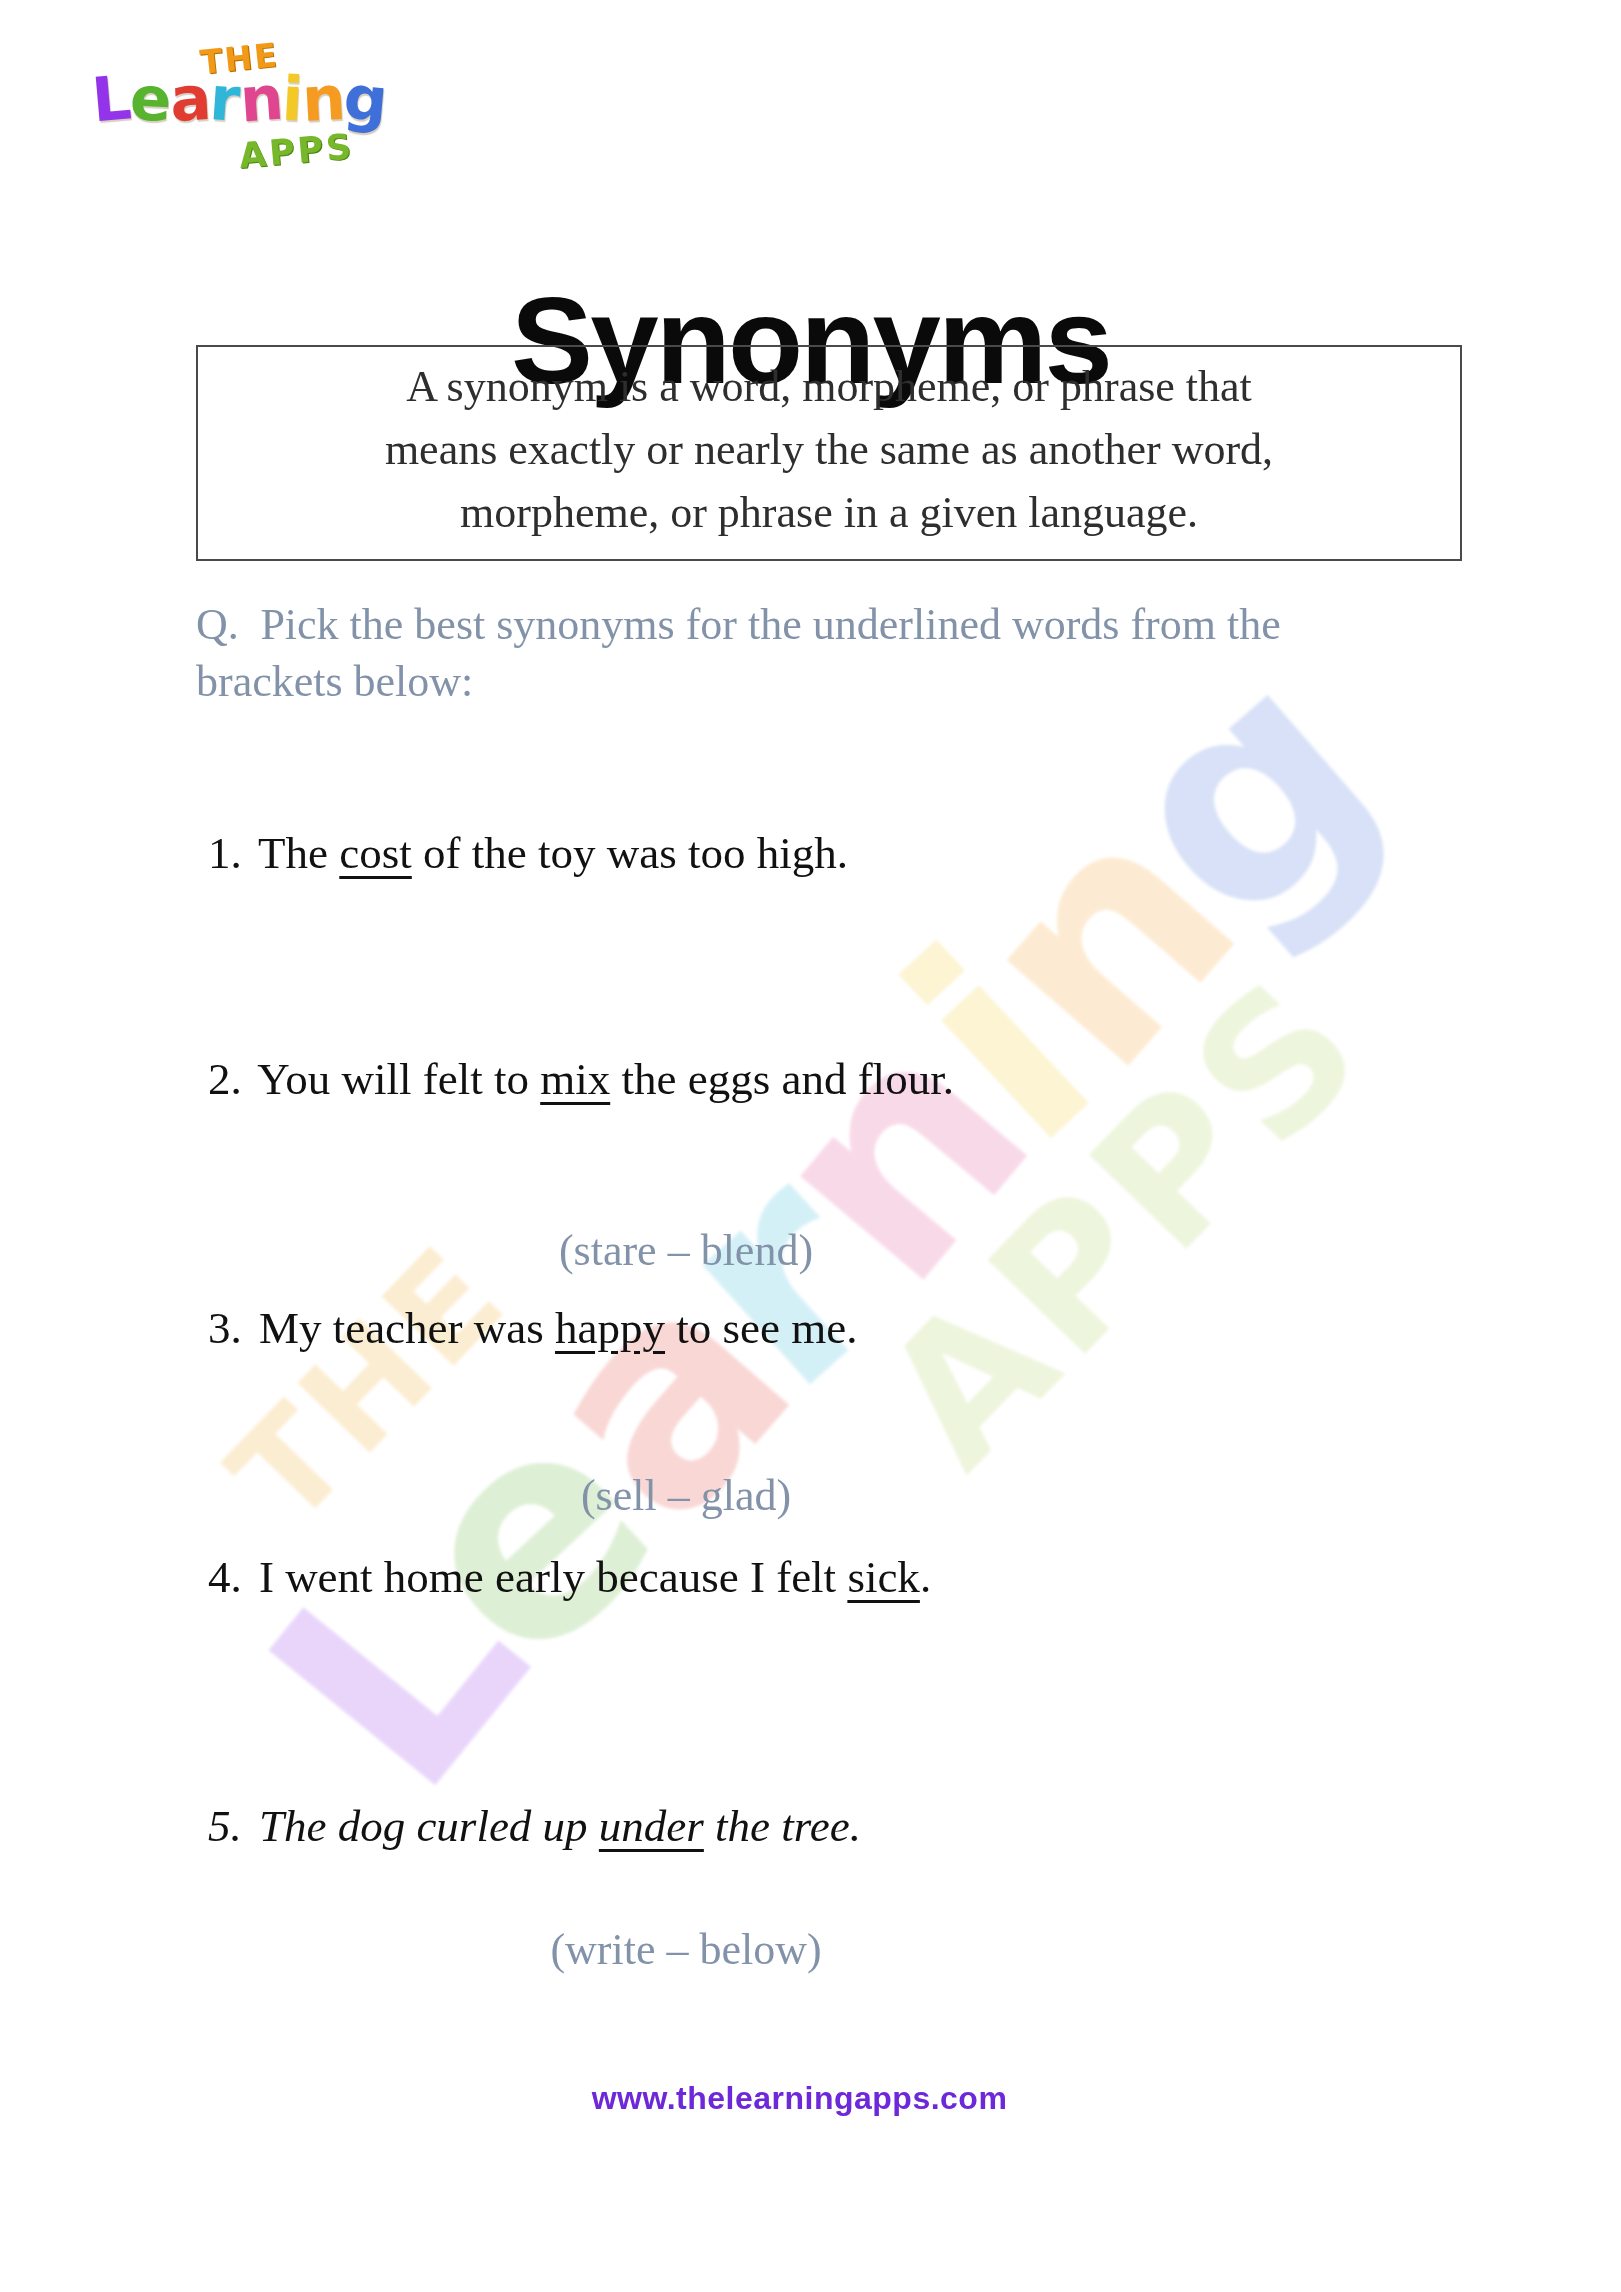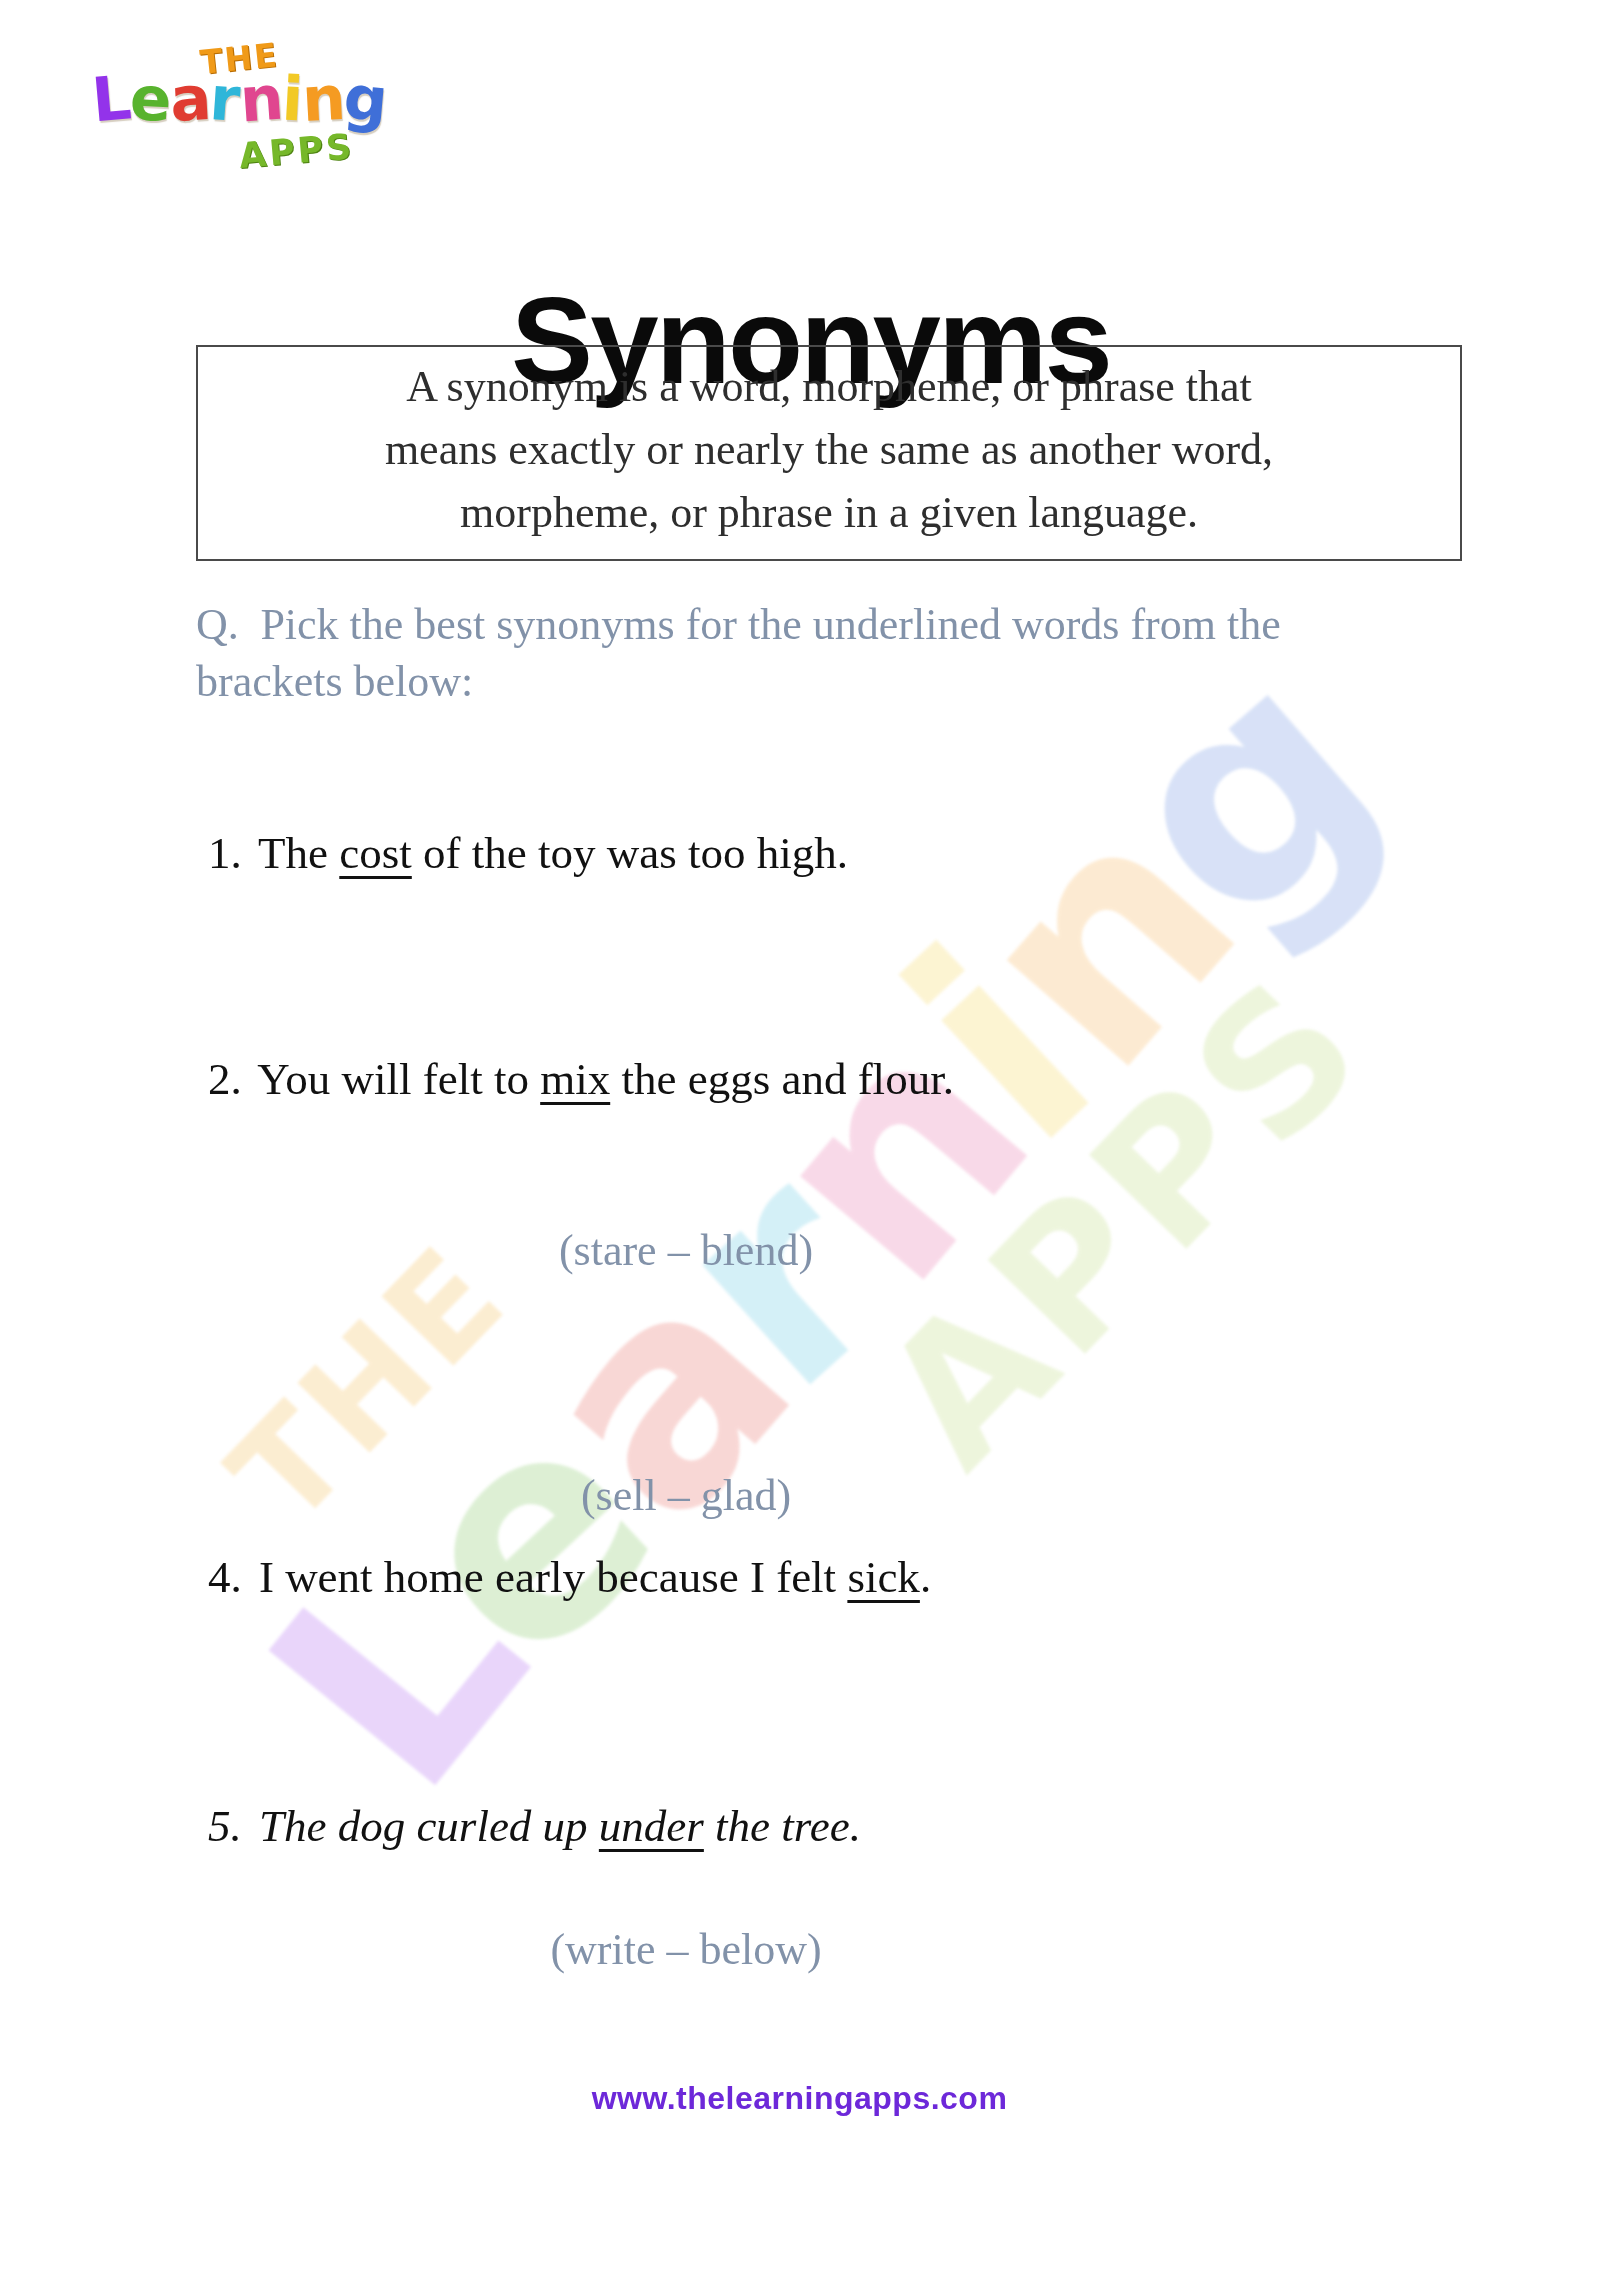--- a/index.html
+++ b/index.html
@@ -158,20 +158,23 @@
 
   <div class="sentence item-1">
     <span class="num">1.</span><span> The </span><span class="uword">cost</span><span> of the toy was too high.</span>
   </div>
 
   <div class="sentence item-2">
     <span class="num">2.</span><span> You will felt to </span><span class="uword">mix</span><span> the eggs and flour.</span>
   </div>
   <div class="opts opts-2">(stare – blend)</div>
 
+  <div class="sentence item-3">
+    <span class="num">3.</span><span> My teacher was </span><span class="uword">happy</span><span> to see me.</span>
+  </div>
   <div class="opts opts-3">(sell – glad)</div>
 
   <div class="sentence item-4">
     <span class="num">4.</span><span> I went home early because I felt </span><span class="uword">sick</span><span>.</span>
   </div>
 
   <div class="sentence item-5">
     <span class="num">5.</span><span> The dog curled up </span><span class="uword">under</span><span> the tree.</span>
   </div>
   <div class="opts opts-5">(write – below)</div>

